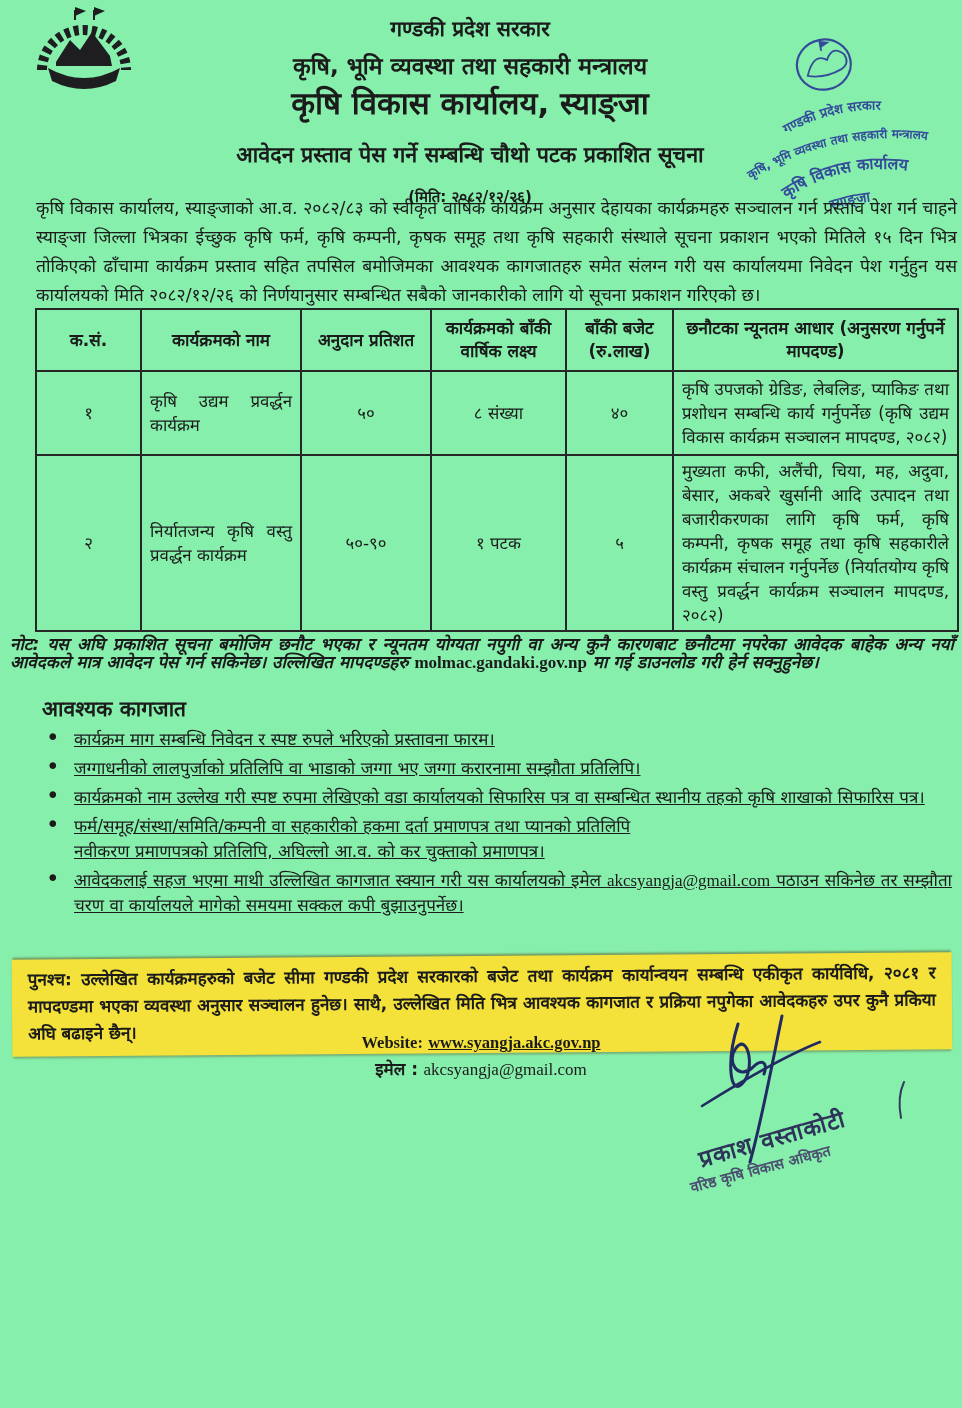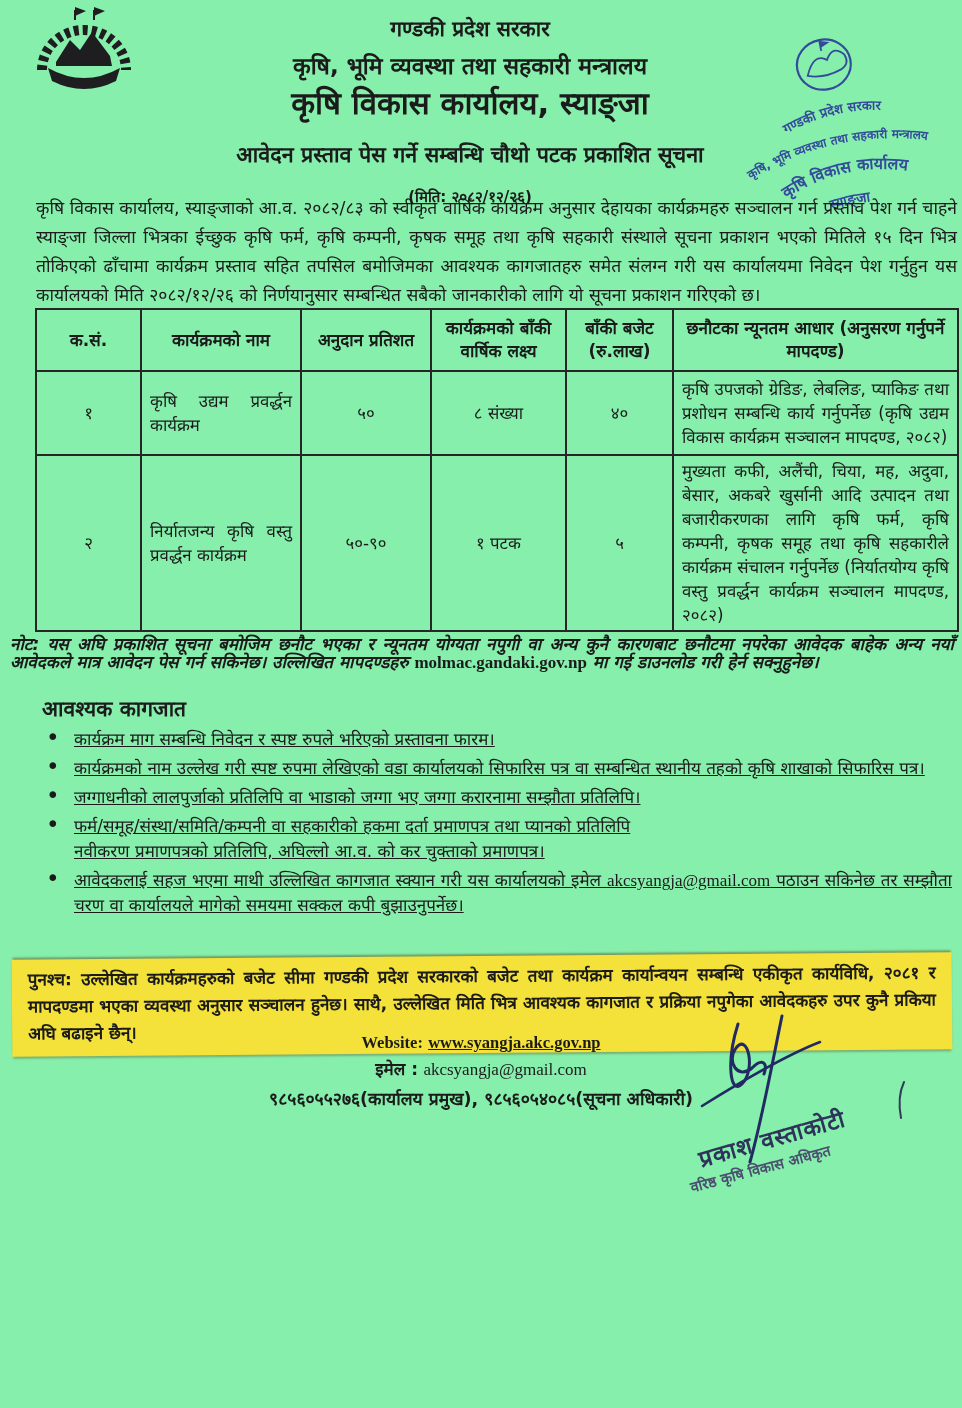--- a/index.html
+++ b/index.html
@@ -164,33 +164,32 @@
         <td class="cell-justify">मुख्यता कफी, अलैंची, चिया, मह, अदुवा, बेसार, अकबरे खुर्सानी आदि उत्पादन तथा बजारीकरणका लागि कृषि फर्म, कृषि कम्पनी, कृषक समूह तथा कृषि सहकारीले कार्यक्रम संचालन गर्नुपर्नेछ (निर्यातयोग्य कृषि वस्तु प्रवर्द्धन कार्यक्रम सञ्चालन मापदण्ड, २०८२)</td>
       </tr>
     </tbody>
   </table>
 
   <p class="note"><span>नोट: यस अघि प्रकाशित सूचना बमोजिम छनौट भएका र न्यूनतम योग्यता नपुगी वा अन्य कुनै कारणबाट छनौटमा नपरेका आवेदक बाहेक अन्य नयाँ आवेदकले मात्र आवेदन पेस गर्न सकिनेछ।  उल्लिखित मापदण्डहरु </span><span class="latin">molmac.gandaki.gov.np</span><span> मा गई डाउनलोड गरी हेर्न सक्नुहुनेछ।</span></p>
 
   <div class="docs-heading">आवश्यक कागजात</div>
   <ul class="bullets">
     <li>कार्यक्रम माग सम्बन्धि निवेदन र स्पष्ट रुपले भरिएको प्रस्तावना फारम।</li>
+    <li>जग्गाधनीको लालपुर्जाको प्रतिलिपि वा भाडाको जग्गा भए जग्गा करारनामा सम्झौता प्रतिलिपि।</li>
     <li>कार्यक्रमको नाम उल्लेख गरी स्पष्ट रुपमा लेखिएको वडा कार्यालयको सिफारिस पत्र वा सम्बन्धित स्थानीय तहको कृषि शाखाको सिफारिस पत्र।</li>
-    <li>जग्गाधनीको लालपुर्जाको प्रतिलिपि वा भाडाको जग्गा भए जग्गा करारनामा सम्झौता प्रतिलिपि।</li>
     <li class="pre-line">फर्म/समूह/संस्था/समिति/कम्पनी वा सहकारीको हकमा दर्ता प्रमाणपत्र तथा प्यानको प्रतिलिपि
 नवीकरण प्रमाणपत्रको प्रतिलिपि, अघिल्लो आ.व. को कर चुक्ताको प्रमाणपत्र।</li>
     <li><span>आवेदकलाई सहज भएमा माथी उल्लिखित कागजात स्क्यान गरी यस कार्यालयको इमेल </span><span class="email-link">akcsyangja@gmail.com</span><span> पठाउन सकिनेछ तर सम्झौता चरण वा कार्यालयले मागेको समयमा सक्कल कपी बुझाउनुपर्नेछ।</span></li>
   </ul>
 
   <div class="postscript">पुनश्च: उल्लेखित कार्यक्रमहरुको बजेट सीमा गण्डकी प्रदेश सरकारको बजेट तथा कार्यक्रम कार्यान्वयन सम्बन्धि एकीकृत कार्यविधि, २०८१ र मापदण्डमा भएका व्यवस्था अनुसार सञ्चालन हुनेछ।  साथै, उल्लेखित मिति भित्र आवश्यक कागजात र प्रक्रिया नपुगेका आवेदकहरु उपर कुनै प्रकिया अघि बढाइने छैन्।</div>
 
   <div class="footer">
     <div class="f-line1"><span class="latin-b">Website:</span> <span class="latin-b url">www.syangja.akc.gov.np</span></div>
     <div class="f-line2"><span class="dev-b">इमेल :</span> <span class="latin">akcsyangja@gmail.com</span></div>
-    <div class="f-line3">९८५६०५५२७६(कार्यालय प्रमुख), ९८५६०५४०८५(सूचना अधिकारी)</div>
   </div>
 
   <div class="signature-area">
     <svg width="256" height="190" viewBox="0 0 256 190" style="position:absolute;left:0;top:0;">
       <g fill="none" stroke="#222a63" stroke-linecap="round">
         <path d="M52,14 C40,52 44,86 56,74 C70,60 62,22 50,38 C40,52 52,70 66,58 C76,48 82,52 78,64" stroke-width="3"></path>
         <path d="M96,6 C88,44 76,110 64,152" stroke-width="3"></path>
         <path d="M16,96 C48,76 98,46 134,32" stroke-width="2.5"></path>
         <path d="M218,72 q-7,15 -3,36" stroke-width="2" stroke="#33395f"></path>
       </g>

